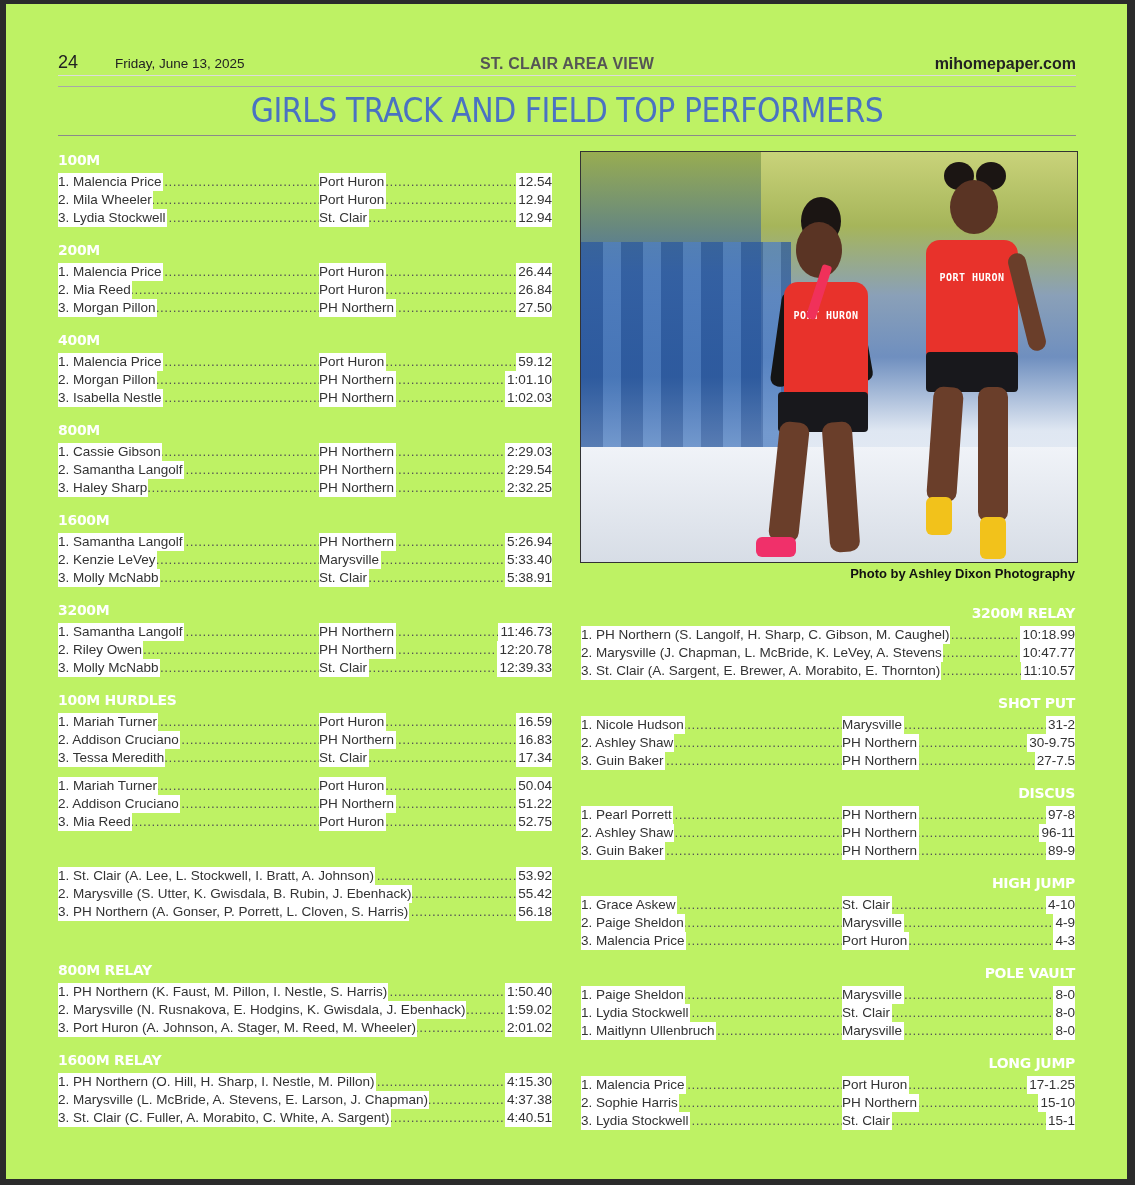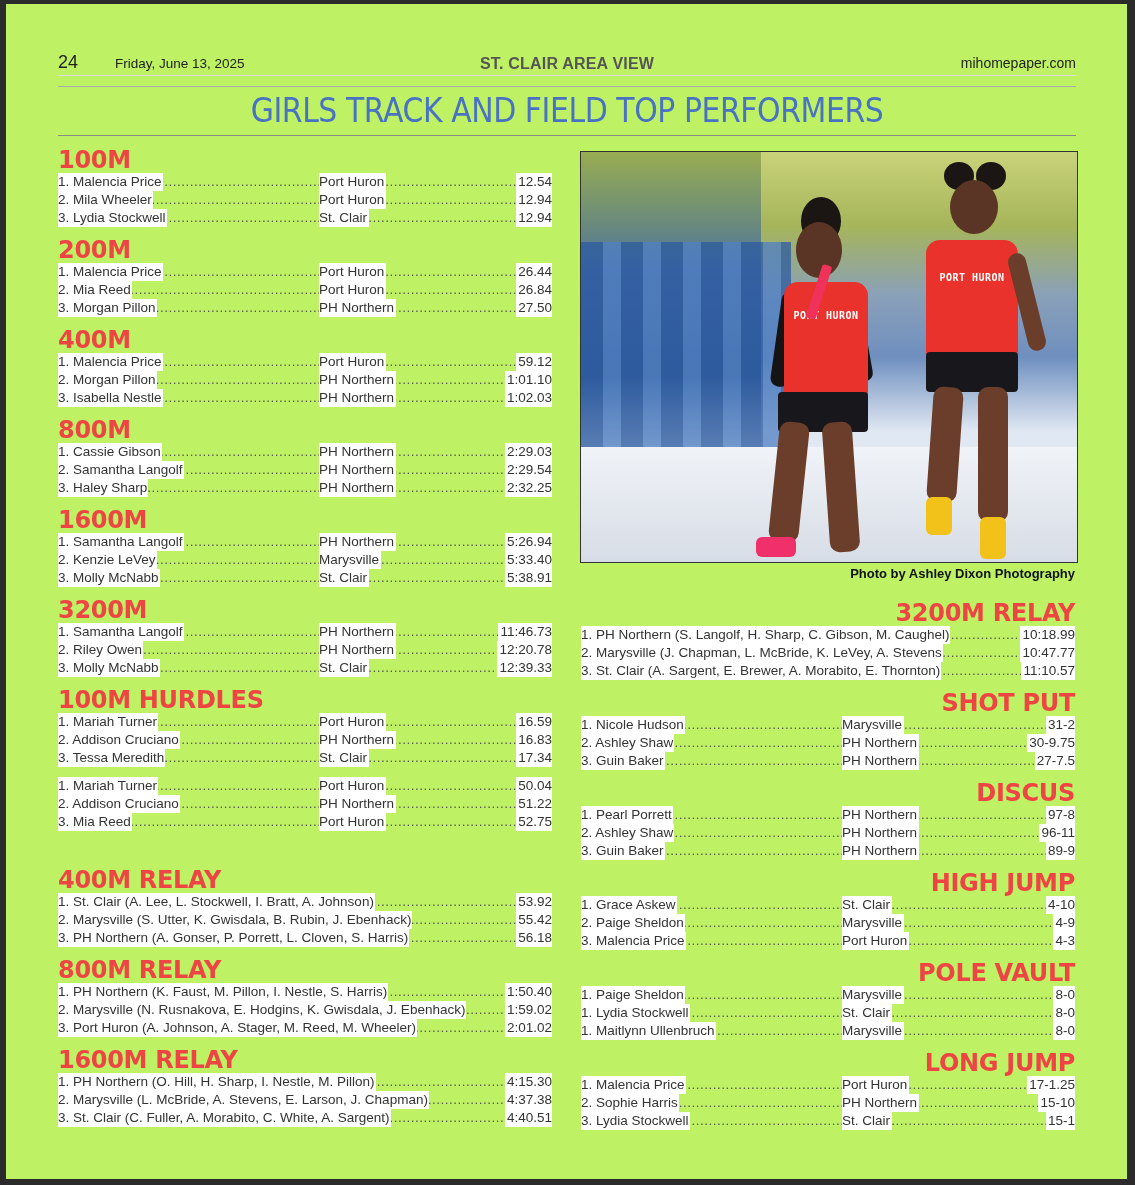--- a/index.html
+++ b/index.html
@@ -16,38 +16,38 @@
     width: 1121px; height: 1175px;
     background: #bef264;
   }
   .masthead {
     position: absolute; left: 52px; top: 44px; width: 1018px; height: 28px;
     font-family: "Liberation Sans", sans-serif;
   }
   .page-num { position: absolute; left: 0; top: 4px; font-size: 18px; color: #222; }
   .date { position: absolute; left: 57px; top: 8px; font-size: 13.5px; color: #222; }
   .paper-name { position: absolute; left: 0; width: 100%; text-align: center; top: 7px; font-size: 16px; font-weight: bold; color: #555; letter-spacing: 0.2px; }
-  .site { position: absolute; right: 0; top: 7px; font-size: 14px; font-weight: normal; color: #222; }
+  .site { position: absolute; right: 0; top: 7px; font-size: 16px; font-weight: bold; color: #222; }
   .rule { position: absolute; left: 52px; width: 1018px; height: 1px; }
   .rule.r1 { top: 71px; background: #dcdcdc; }
   .rule.r2 { top: 82px; background: #a8a8a8; }
   .rule.r3 { top: 131px; background: #8a8a8a; }
   .main-title {
     position: absolute; left: 52px; top: 83px; width: 1018px; height: 46px;
     text-align: center; font-size: 34px; line-height: 46px; color: #4a72c2;
     font-family: "DejaVu Sans", sans-serif; font-weight: normal; letter-spacing: -0.5px;
     transform: scaleX(0.88); transform-origin: center;
   }
   .col { position: absolute; top: 144px; width: 494px; }
   .col.left { left: 52px; }
   .col.right { left: 575px; top: 596px; text-align: right; }
   .event { height: 90px; position: relative; }
   .event-title {
     font-family: "DejaVu Sans", sans-serif; font-weight: bold;
-    font-size: 24px; line-height: 26px; color: #ef4444;
+    font-size: 14px; line-height: 26px; color: #ffffff;
     height: 26px; letter-spacing: -0.3px;
   }
   .row {
     position: relative; height: 18px; line-height: 18px;
     font-size: 13.5px; color: #333; white-space: nowrap; overflow: hidden;
   }
   .row .name, .row .team, .row .mark { position: absolute; top: 0; background: #fff; }
   .row .name { left: 0; padding-right: 1px; }
   .row .team { left: 261px; padding-right: 2px; }
   .row .mark { right: 0; padding-left: 2px; }
@@ -272,21 +272,20 @@
         <span class="mark">51.22</span>
       </div>
       <div class="row">
         <span class="dots">........................................................................................................................................................................................................</span>
         <span class="name">3. Mia Reed</span>
         <span class="team">Port Huron</span>
         <span class="mark">52.75</span>
       </div>
     </div>
     <div class="event">
-      <div class="event-title">400M RELAY</div>
       <div class="row relay">
         <span class="dots">........................................................................................................................................................................................................</span>
         <span class="name">1. St. Clair (A. Lee, L. Stockwell, I. Bratt, A. Johnson)</span>
         <span class="mark">53.92</span>
       </div>
       <div class="row relay">
         <span class="dots">........................................................................................................................................................................................................</span>
         <span class="name">2. Marysville (S. Utter, K. Gwisdala, B. Rubin, J. Ebenhack)</span>
         <span class="mark">55.42</span>
       </div>

